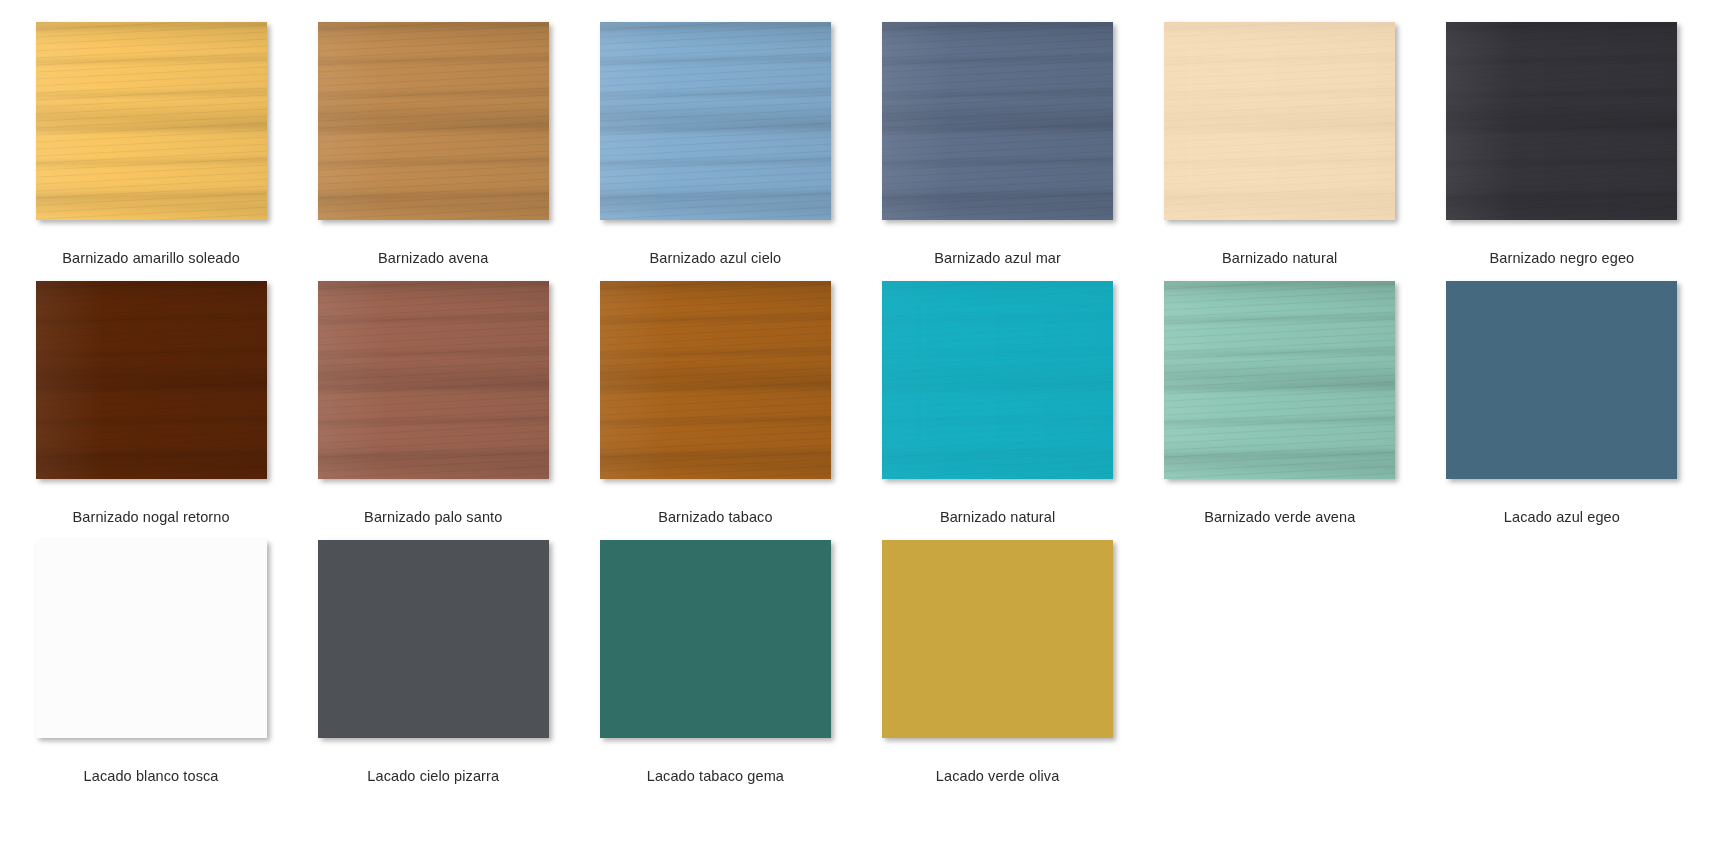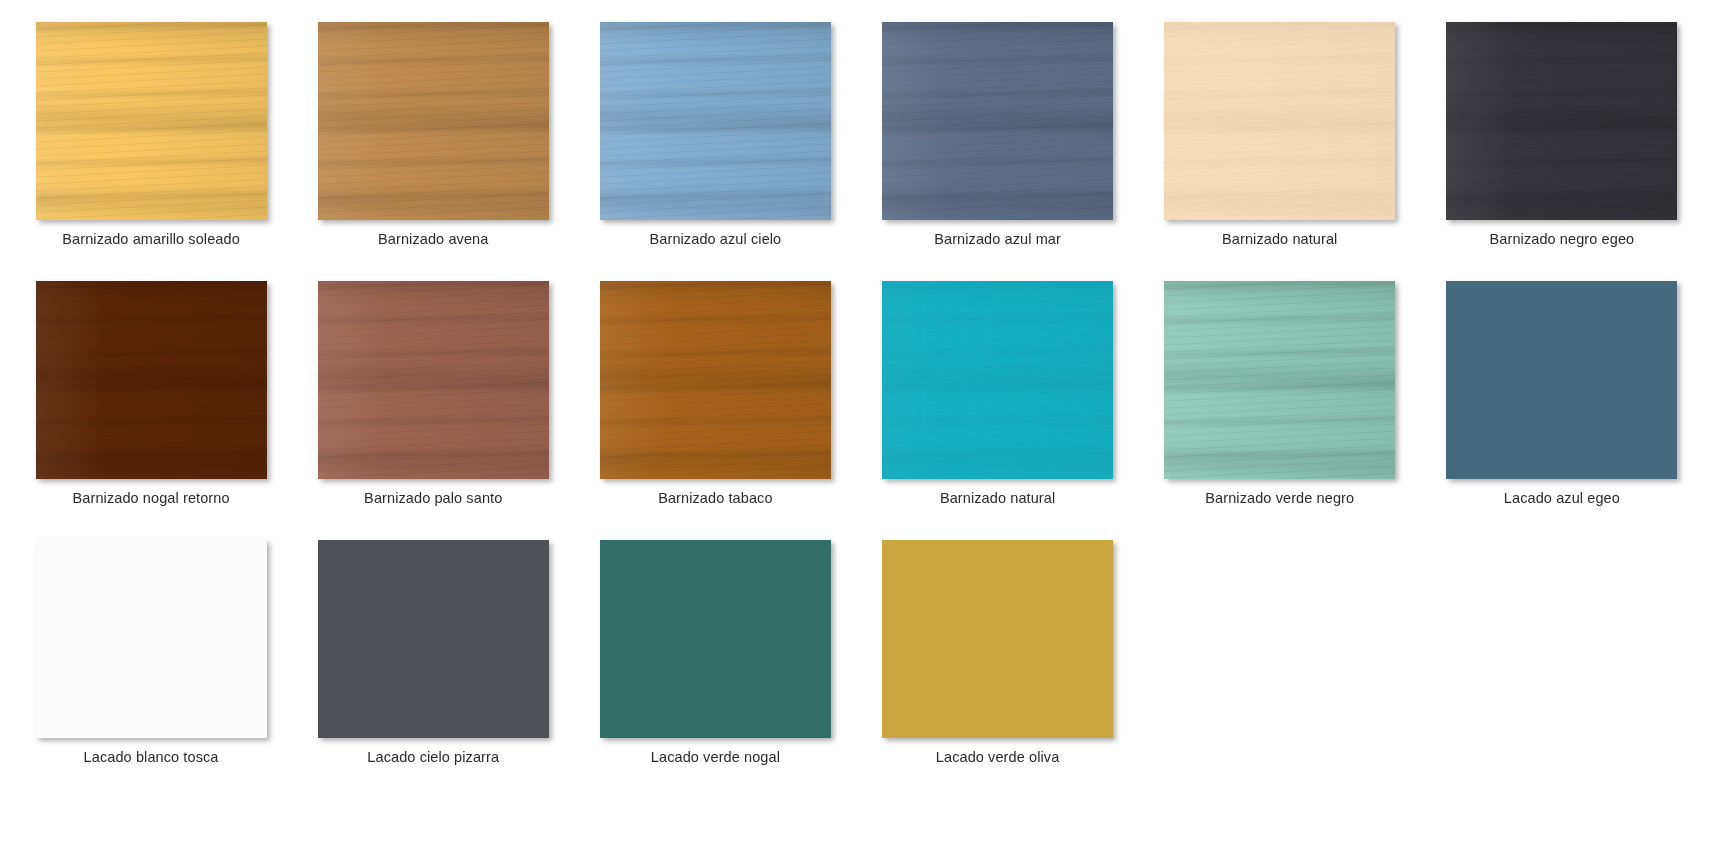--- a/index.html
+++ b/index.html
@@ -91,21 +91,21 @@
   
   .finish-cell[data-texture="subtle"] .grain-fine { opacity: 0.30; }
   .finish-cell[data-texture="subtle"] .grain-broad { opacity: 0.22; }
   .finish-cell[data-texture="subtle"] .grain-streak { opacity: 0.25; }
 
   .finish-cell[data-texture="strong"] .grain-fine { opacity: 1; }
   .finish-cell[data-texture="strong"] .grain-broad { opacity: 1; }
   .finish-cell[data-texture="strong"] .grain-streak { opacity: 1; }
 
   .finish-label {
-    margin-top: 10px;
+    margin-top: 29px;
     font-size: 14.5px;
     line-height: 18px;
     color: #2b2b2b;
     text-align: center;
     letter-spacing: 0.1px;
     white-space: nowrap;
   }
 </style>
 </head>
 <body>
@@ -213,21 +213,21 @@
     <div class="finish-label">Barnizado natural</div>
   </div>
 
   <div class="finish-cell" data-texture="normal">
     <div class="swatch-wrap">
       <div class="swatch-base" style="background: rgb(143, 200, 183);"></div>
       <div class="grain-fine" style="mix-blend-mode: multiply;"></div>
       <div class="grain-broad" style="mix-blend-mode: multiply;"></div>
       <div class="grain-streak"></div>
     </div>
-    <div class="finish-label">Barnizado verde negro</div>
+    <div class="finish-label">Barnizado verde avena</div>
   </div>
 
   <div class="finish-cell" data-texture="flat">
     <div class="swatch-wrap">
       <div class="swatch-base" style="background: rgb(69, 105, 127);"></div>
       <div class="grain-fine" style="mix-blend-mode: multiply;"></div>
       <div class="grain-broad" style="mix-blend-mode: multiply;"></div>
       <div class="grain-streak"></div>
     </div>
     <div class="finish-label">Lacado azul egeo</div>
@@ -253,21 +253,21 @@
     <div class="finish-label">Lacado cielo pizarra</div>
   </div>
 
   <div class="finish-cell" data-texture="flat">
     <div class="swatch-wrap">
       <div class="swatch-base" style="background: rgb(49, 110, 102);"></div>
       <div class="grain-fine" style="mix-blend-mode: multiply;"></div>
       <div class="grain-broad" style="mix-blend-mode: multiply;"></div>
       <div class="grain-streak"></div>
     </div>
-    <div class="finish-label">Lacado verde nogal</div>
+    <div class="finish-label">Lacado tabaco gema</div>
   </div>
 
   <div class="finish-cell" data-texture="flat">
     <div class="swatch-wrap">
       <div class="swatch-base" style="background: rgb(201, 166, 63);"></div>
       <div class="grain-fine" style="mix-blend-mode: multiply;"></div>
       <div class="grain-broad" style="mix-blend-mode: multiply;"></div>
       <div class="grain-streak"></div>
     </div>
     <div class="finish-label">Lacado verde oliva</div>

